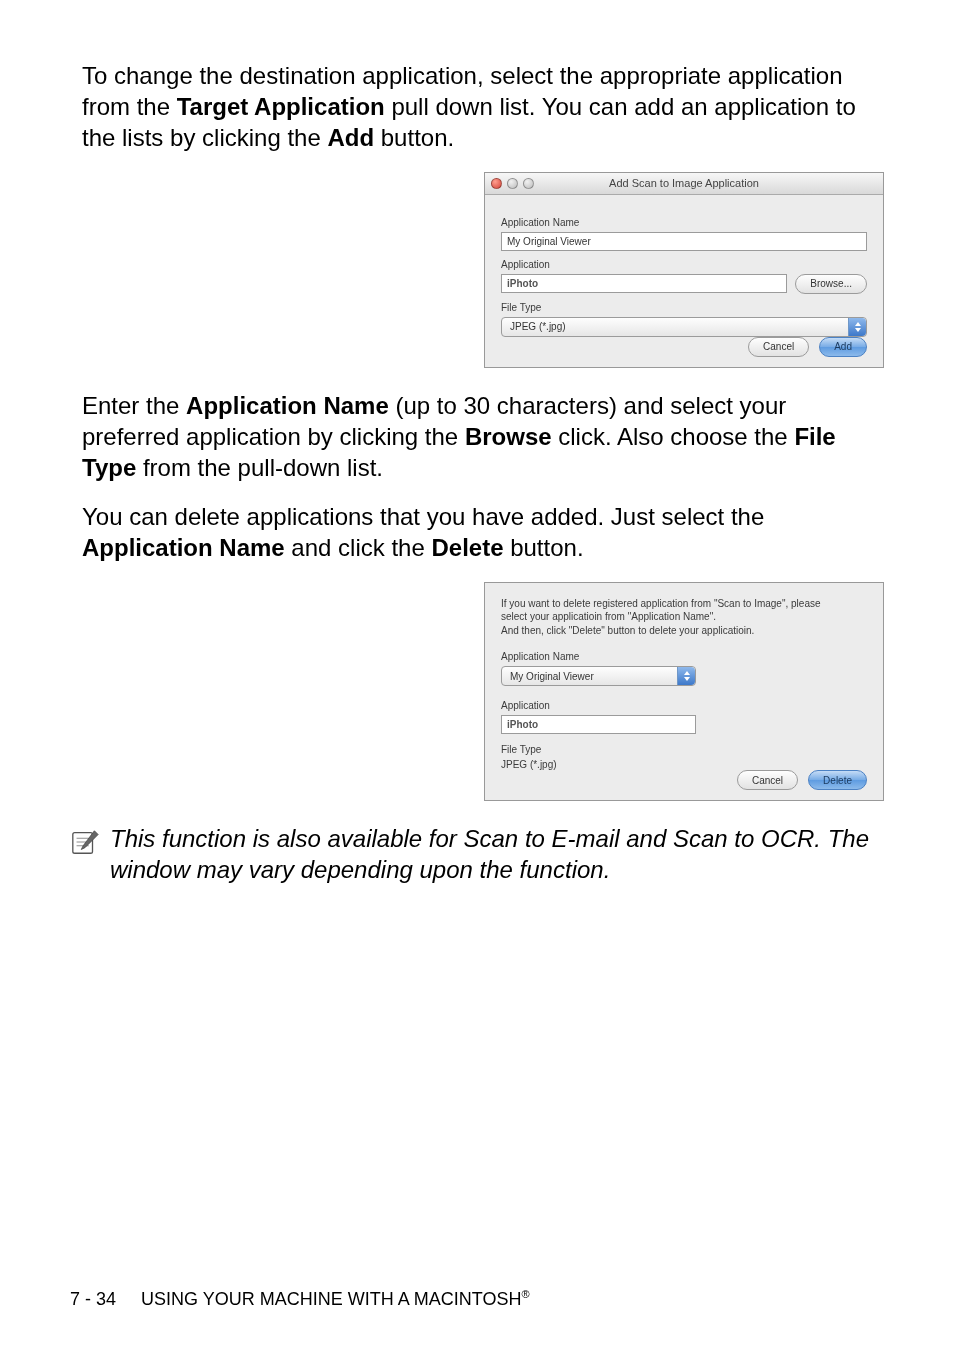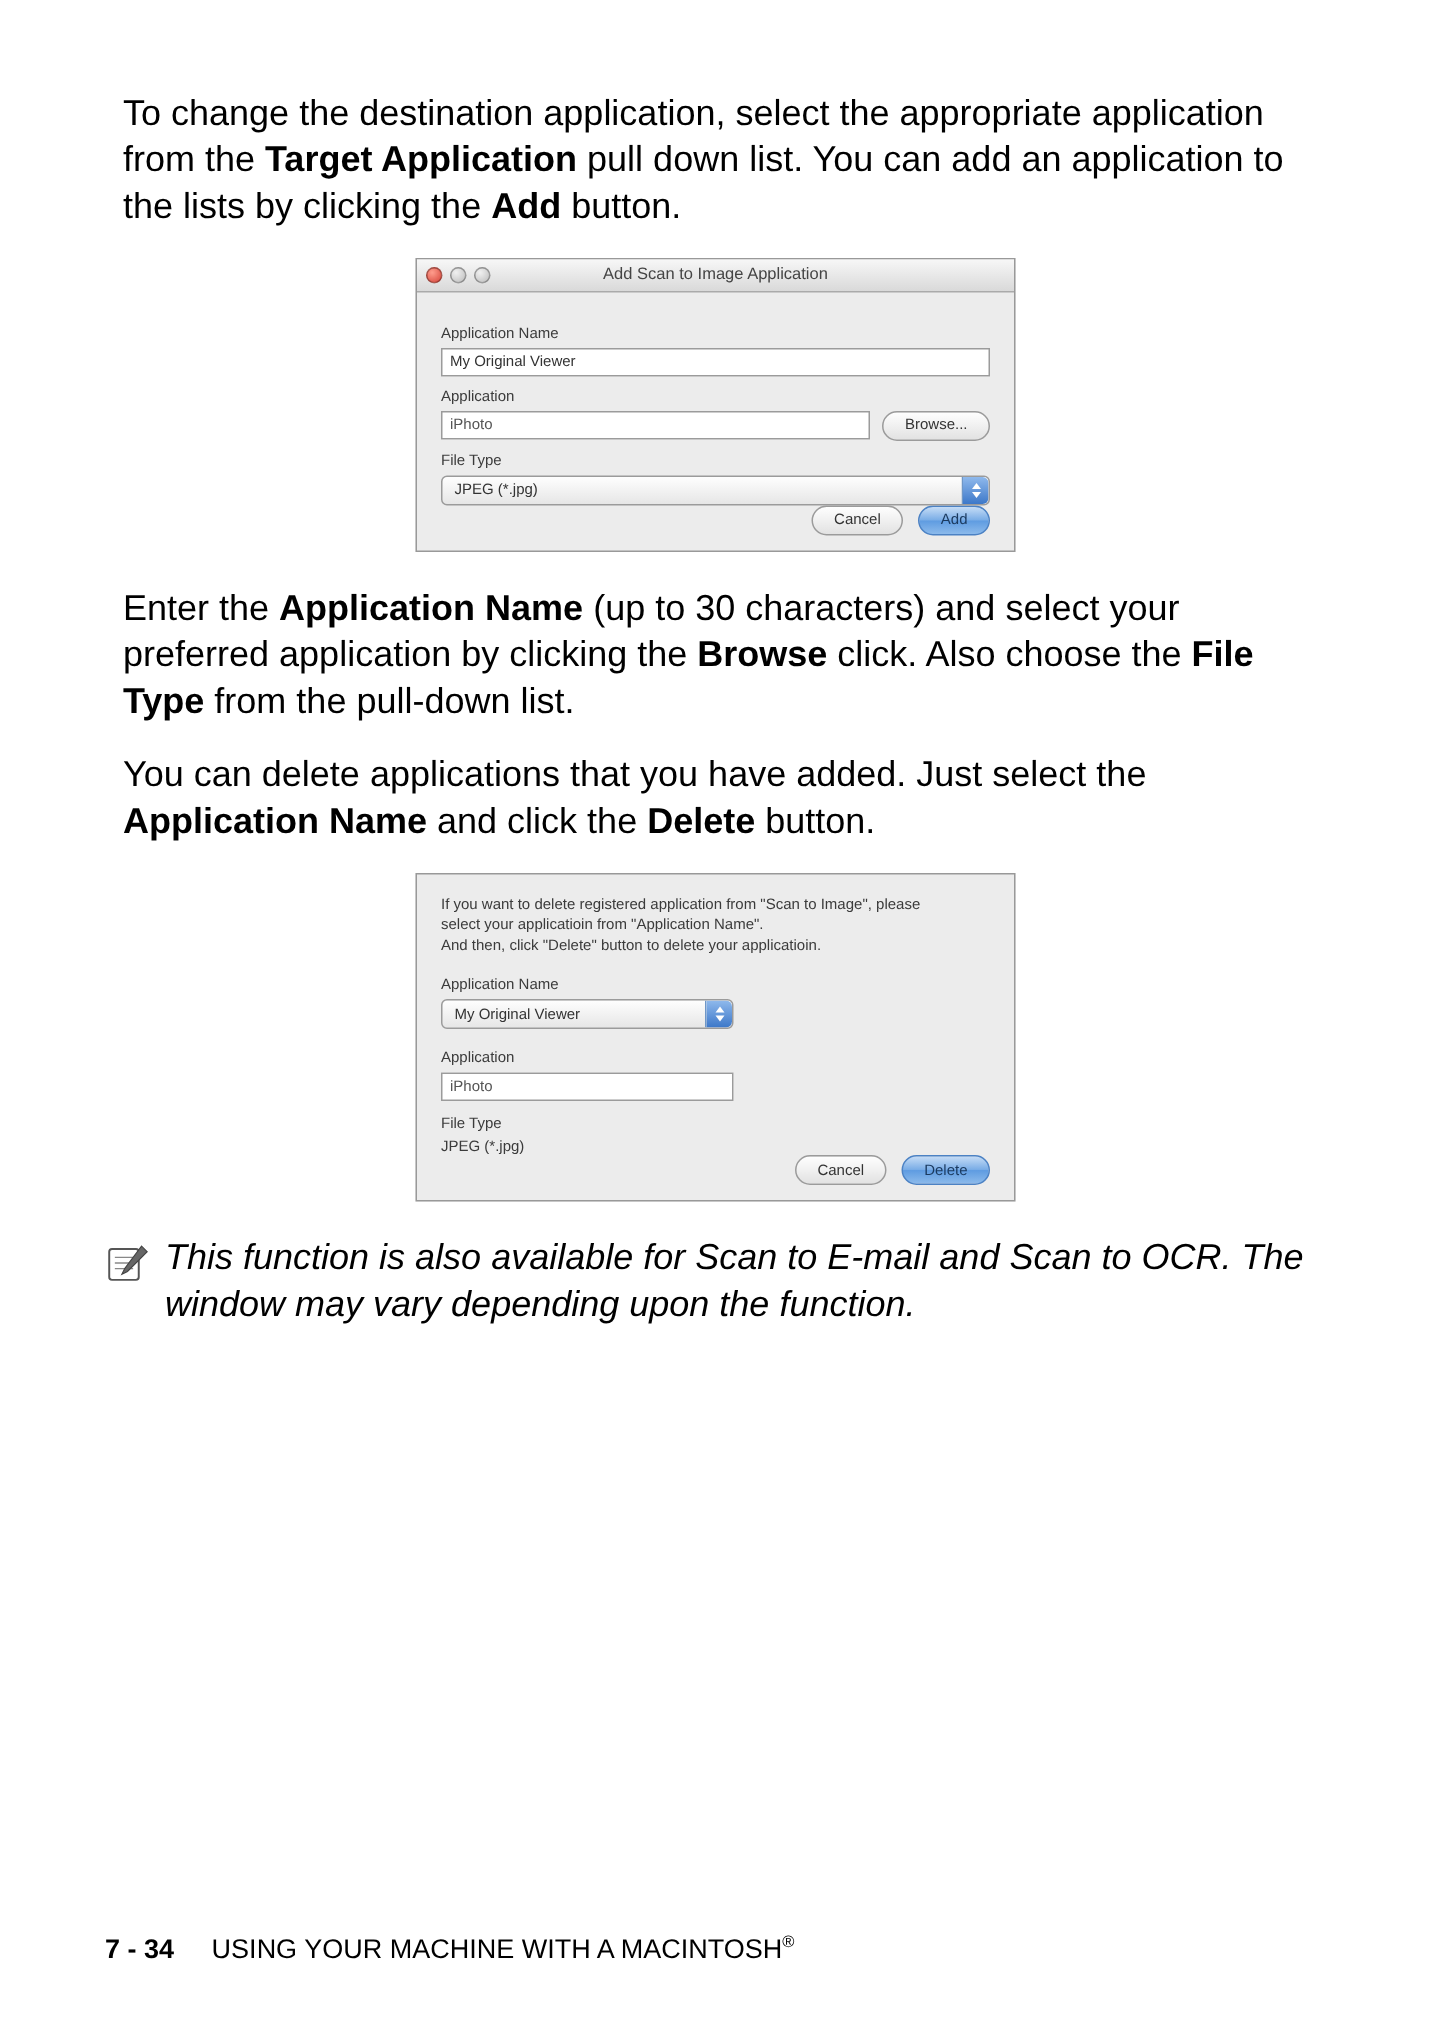--- a/index.html
+++ b/index.html
@@ -14,21 +14,21 @@
     position: relative;
   }
   .para {
     font-size: 24px;
     line-height: 1.3;
     margin: 0 0 18px 12px;
   }
   .bold { font-weight: bold; }
   .dialog-wrap {
     display: flex;
-    justify-content: center;
+    justify-content: flex-end;
     margin: 8px 0 22px 0;
   }
   .dialog {
     border: 1px solid #999;
     background: #ececec;
     width: 400px;
     font-size: 11px;
     color: #333;
   }
   .titlebar {
@@ -70,21 +70,21 @@
   }
   .field-row { display: flex; align-items: center; gap: 8px; }
   .text-input {
     height: 19px;
     border: 1px solid #9b9b9b;
     background: #fff;
     font-size: 10px;
     padding: 0 5px;
     color: #333;
   }
-  .text-input.readonly { background:#fff; color:#555; }
+  .text-input.readonly { background:#fff; color:#555;font-weight:bold; }
   .pulldown {
     position: relative;
     height: 20px;
     border: 1px solid #9b9b9b;
     border-radius: 4px;
     background: linear-gradient(#fefefe, #e6e6e6);
     font-size: 10px;
     display: flex;
     align-items: center;
     padding: 0 24px 0 8px;
@@ -150,21 +150,21 @@
   .note-text {
     font-size: 24px;
     line-height: 1.3;
   }
   .footer {
     position: absolute;
     left: 70px;
     bottom: 42px;
     font-size: 18px;
   }
-  .footer .pg { font-weight: bold; }
+  .footer .pg { font-weight: normal; }
   .footer sup { font-size: 11px; }
 </style>
 </head>
 <body>
 
 <p class="para">
   <span>To change the destination application, select the appropriate application from the </span><span class="bold">Target Application</span><span> pull down list. You can add an application to the lists by clicking the </span><span class="bold">Add</span><span> button.</span>
 </p>
 
 <div class="dialog-wrap">

